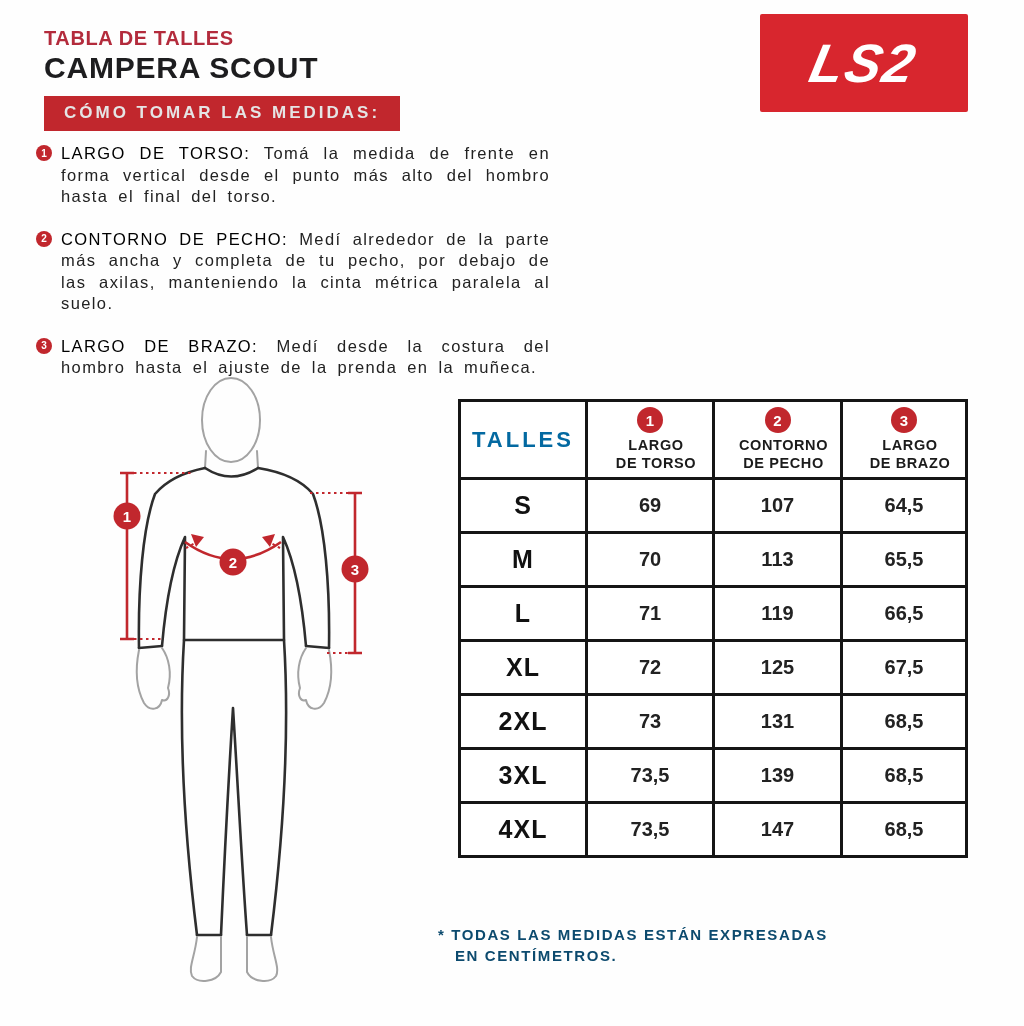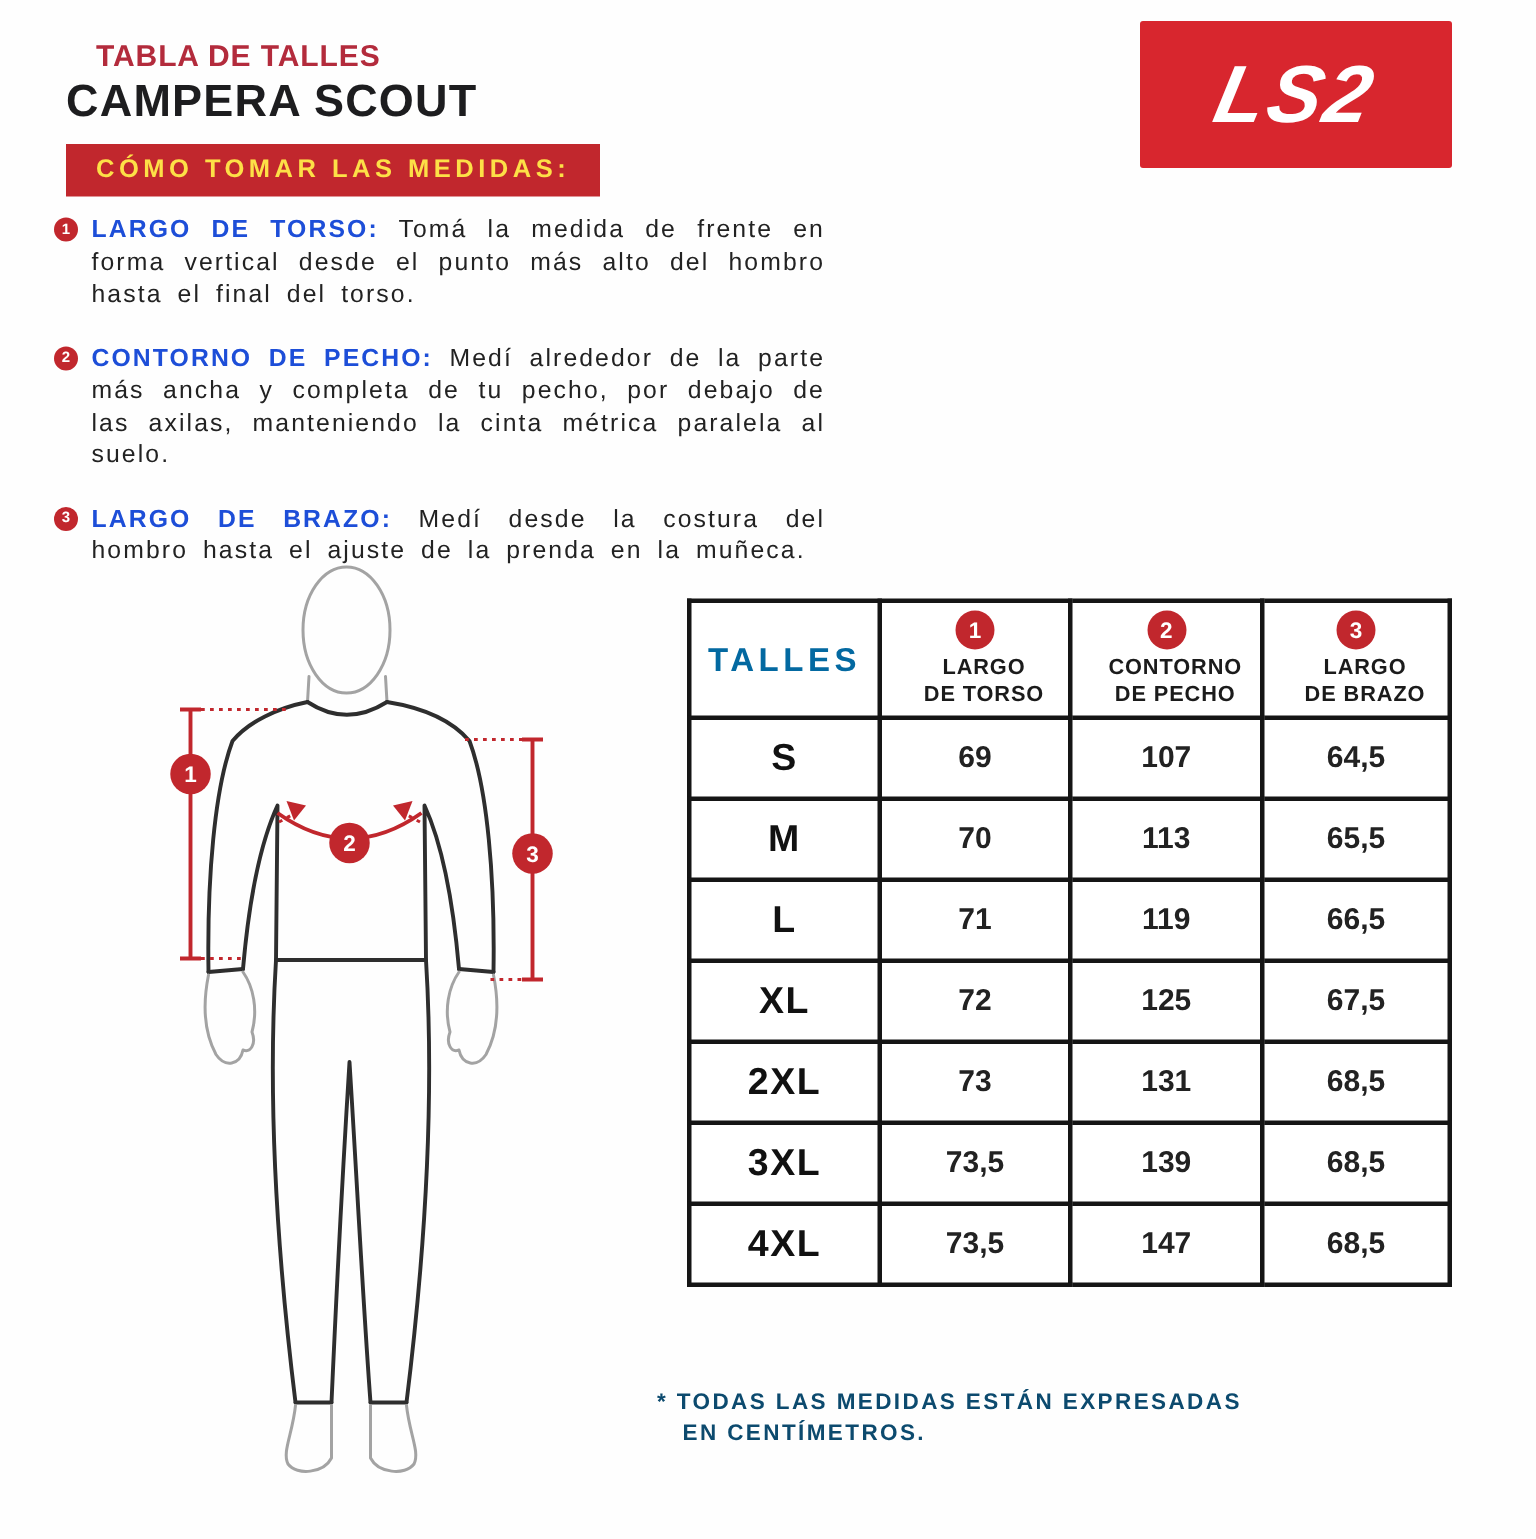--- a/index.html
+++ b/index.html
@@ -8,30 +8,29 @@
     position:relative;
     background:#fefefe;
     font-family:"Liberation Sans","DejaVu Sans",sans-serif;
     color:#1d1d1f;
     overflow:hidden;
   }
   .eyebrow {
     position:absolute; left:44px; top:27px;
     font-size:20px; font-weight:700; letter-spacing:.6px;
     color:#B32B3C;
-    margin-left:20px;
   }
   .title {
     position:absolute; left:44px; top:51px;
     font-size:30px; font-weight:800; letter-spacing:.8px;
     color:#1d1d1f;
   }
   .banner {
     position:absolute; left:44px; top:96px;
-    background:#C1272D; color:#fde047;
+    background:#C1272D; color:#e5e5e5;
     padding:7px 20px 8px 20px;
     font-size:17px; font-weight:800; letter-spacing:3px;
   }
   .logo {
     position:absolute; left:760px; top:14px;
     width:208px; height:98px;
     background:#D8262E; border-radius:2px;
     display:flex; align-items:center; justify-content:center;
   }
   .logo-text {
@@ -45,21 +44,21 @@
   .bullet {
     flex:0 0 16px; width:16px; height:16px; margin-top:2px; margin-right:9px;
     background:#C1272D; border-radius:50%;
     color:#fff; font-size:10px; font-weight:800;
     display:flex; align-items:center; justify-content:center;
   }
   .instr-text {
     font-size:16.5px; line-height:21.5px; letter-spacing:1.4px;
     word-spacing:4px; text-align:justify; color:#222;
   }
-  .instr-text b { font-weight:700; color:#1d4ed8; }
+  .instr-text b { font-weight:400; color:#000000; }
   .figure-wrap { position:absolute; left:100px; top:358px; width:272px; height:632px; }
   .outline-dark  { fill:none; stroke:#2e2e2e; stroke-width:2.6; stroke-linecap:round; stroke-linejoin:round; }
   .outline-light { fill:none; stroke:#a3a3a3; stroke-width:2;   stroke-linecap:round; stroke-linejoin:round; }
   .red-line   { fill:none; stroke:#C1272D; stroke-width:2.6; stroke-linecap:butt; }
   .red-dotted { fill:none; stroke:#C1272D; stroke-width:2;   stroke-dasharray:2.5 3.5; }
   .red-fill   { fill:#C1272D; }
   .marker-num {
     fill:#ffffff; font-size:15px; font-weight:800;
     font-family:"Liberation Sans","DejaVu Sans",sans-serif;
     text-anchor:middle;

